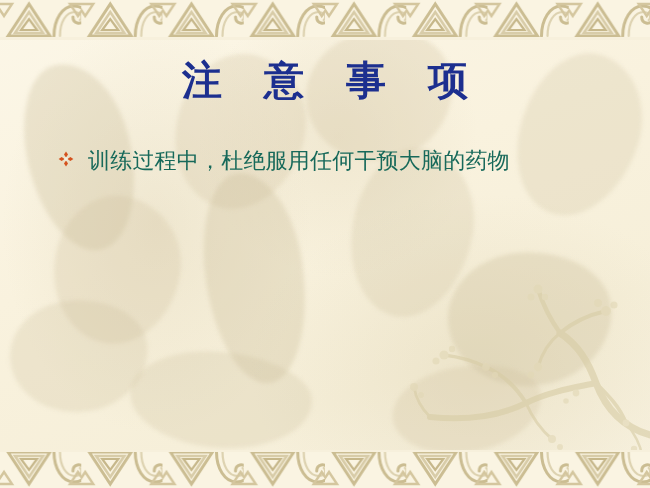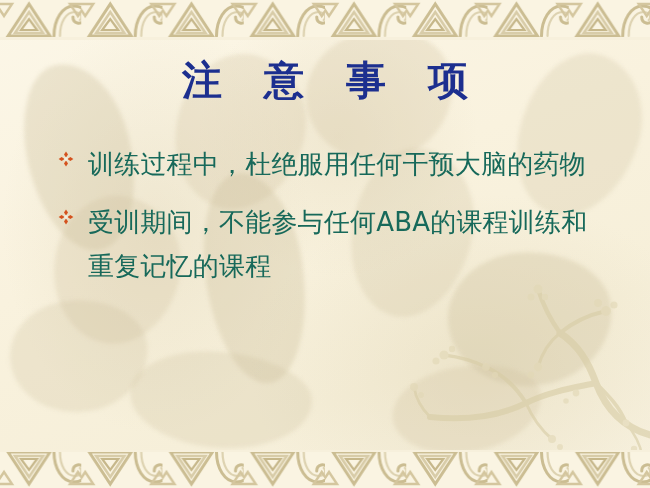--- a/index.html
+++ b/index.html
@@ -78,21 +78,21 @@
   .bullet-marker {
     flex: 0 0 auto;
     width: 30px;
     padding-top: 9px;
     line-height: 0;
   }
   .bullet-text {
     flex: 1 1 auto;
     color: #17695a;
     font-family: "DejaVu Sans", "Liberation Sans", sans-serif;
-    font-size: 26px;
+    font-size: 22px;
     font-weight: 400;
     line-height: 1.72;
     letter-spacing: .2px;
     word-break: break-word;
   }
 </style>
 </head>
 <body>
 
 <div id="slide">
@@ -230,30 +230,16 @@
             <path d="M8 9.4 L10 12.4 L8 15.4 L6 12.4 Z"></path>
             <path d="M0.6 8 L3.6 6 L6.6 8 L3.6 10 Z"></path>
             <path d="M9.4 8 L12.4 6 L15.4 8 L12.4 10 Z"></path>
           </g>
           <rect x="6.4" y="6.4" width="3.2" height="3.2" fill="#f3efe0"></rect>
         </svg>
       </span>
       <span class="bullet-text">训练过程中，杜绝服用任何干预大脑的药物</span>
     </div>
 
-    <div class="bullet-row">
-      <span class="bullet-marker">
-        <svg width="16" height="16" viewBox="0 0 16 16">
-          <g fill="#d4521e">
-            <path d="M8 0.6 L10 3.6 L8 6.6 L6 3.6 Z"></path>
-            <path d="M8 9.4 L10 12.4 L8 15.4 L6 12.4 Z"></path>
-            <path d="M0.6 8 L3.6 6 L6.6 8 L3.6 10 Z"></path>
-            <path d="M9.4 8 L12.4 6 L15.4 8 L12.4 10 Z"></path>
-          </g>
-          <rect x="6.4" y="6.4" width="3.2" height="3.2" fill="#f3efe0"></rect>
-        </svg>
-      </span>
-      <span class="bullet-text">受训期间，不能参与任何ABA的课程训练和重复记忆的课程</span>
-    </div>
 
 
   </div>
 </div>
 
 </body></html>

